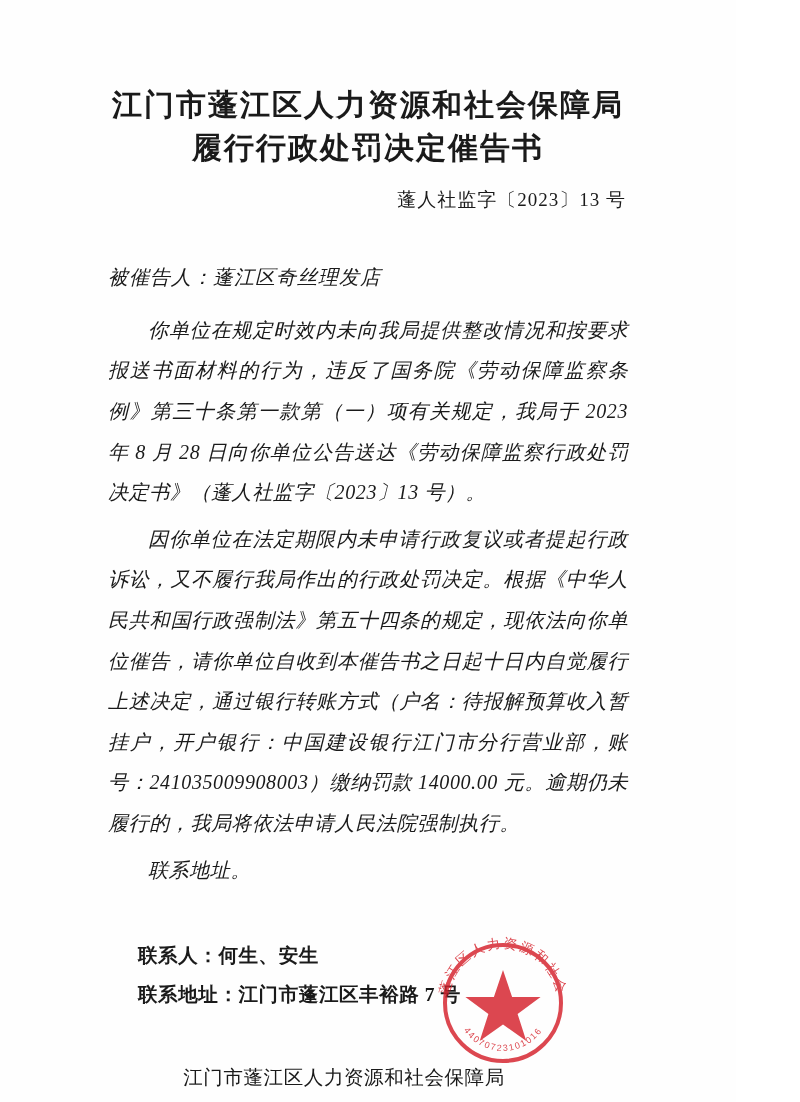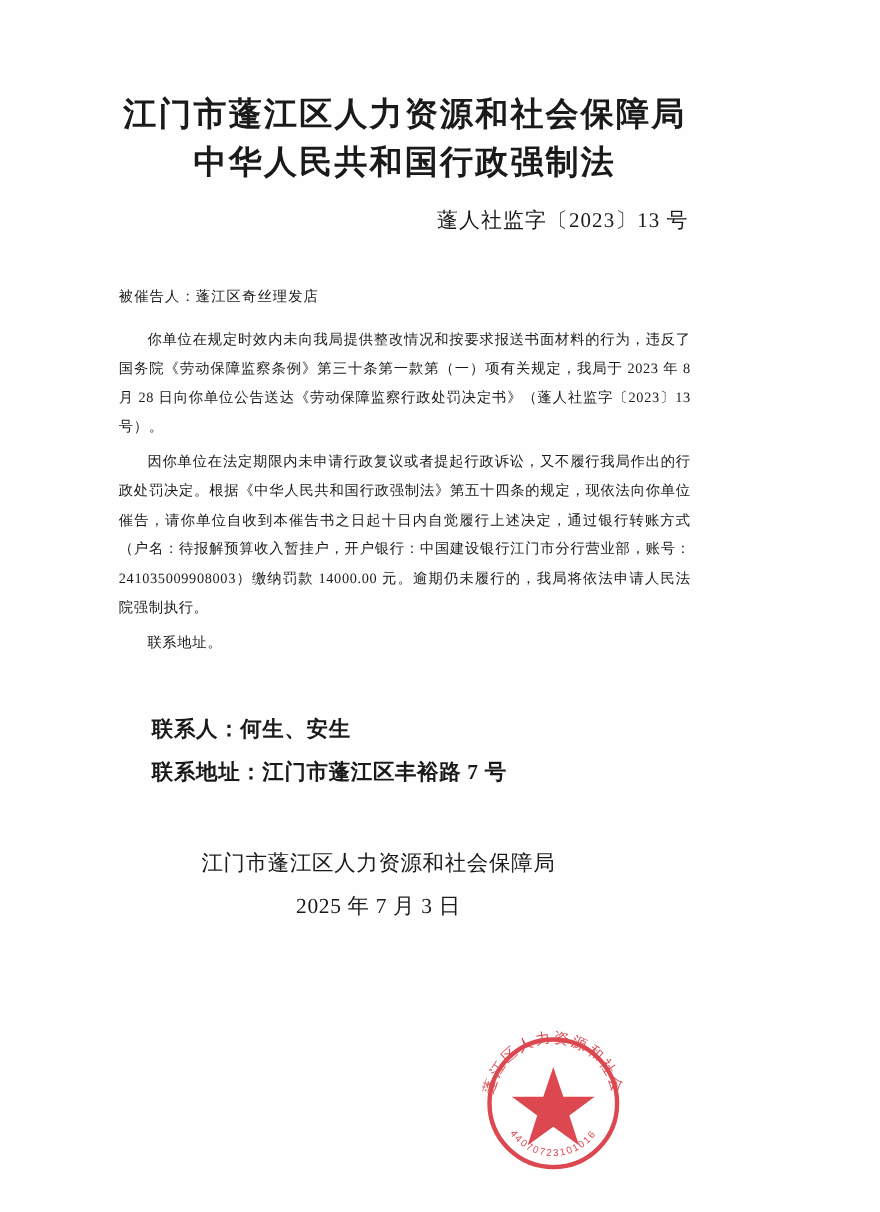--- a/index.html
+++ b/index.html
@@ -36,24 +36,25 @@
   }
   .doc-number {
     text-align: right;
     font-size: 19px;
     letter-spacing: 1px;
     margin: 18px 110px 0 0;
     padding-left: 15px;
   }
   .body-block {
     margin: 44px 108px 0 108px;
-    font-size: 13px;
+    font-size: 20px;
     line-height: 2.03;
     letter-spacing: 0.6px;
     text-align: justify;
+    font-style: italic;
   }
   .recipient {
     margin: 0 0 12px 0;
     letter-spacing: 1px;
   }
   p.para {
     margin: 0 0 6px 0;
     text-indent: 2em;
     text-align: justify;
     text-justify: inter-ideograph;
@@ -98,21 +99,21 @@
   }
   .seal svg { display: block; }
 </style>
 </head>
 <body>
 
 <div class="page">
 
   <h1 class="doc-title">
     <span class="line">江门市蓬江区人力资源和社会保障局</span>
-    <span class="line">中华人民共和国行政强制法</span>
+    <span class="line">履行行政处罚决定催告书</span>
   </h1>
 
   <div class="doc-number">蓬人社监字〔2023〕13 号</div>
 
   <div class="body-block">
     <div class="recipient">被催告人：蓬江区奇丝理发店</div>
     <p class="para">你单位在规定时效内未向我局提供整改情况和按要求报送书面材料的行为，违反了国务院《劳动保障监察条例》第三十条第一款第（一）项有关规定，我局于 2023 年 8 月 28 日向你单位公告送达《劳动保障监察行政处罚决定书》（蓬人社监字〔2023〕13 号）。</p>
     <p class="para">因你单位在法定期限内未申请行政复议或者提起行政诉讼，又不履行我局作出的行政处罚决定。根据《中华人民共和国行政强制法》第五十四条的规定，现依法向你单位催告，请你单位自收到本催告书之日起十日内自觉履行上述决定，通过银行转账方式（户名：待报解预算收入暂挂户，开户银行：中国建设银行江门市分行营业部，账号：241035009908003）缴纳罚款 14000.00 元。逾期仍未履行的，我局将依法申请人民法院强制执行。</p>
     <p class="para">联系地址。</p>
   </div>

